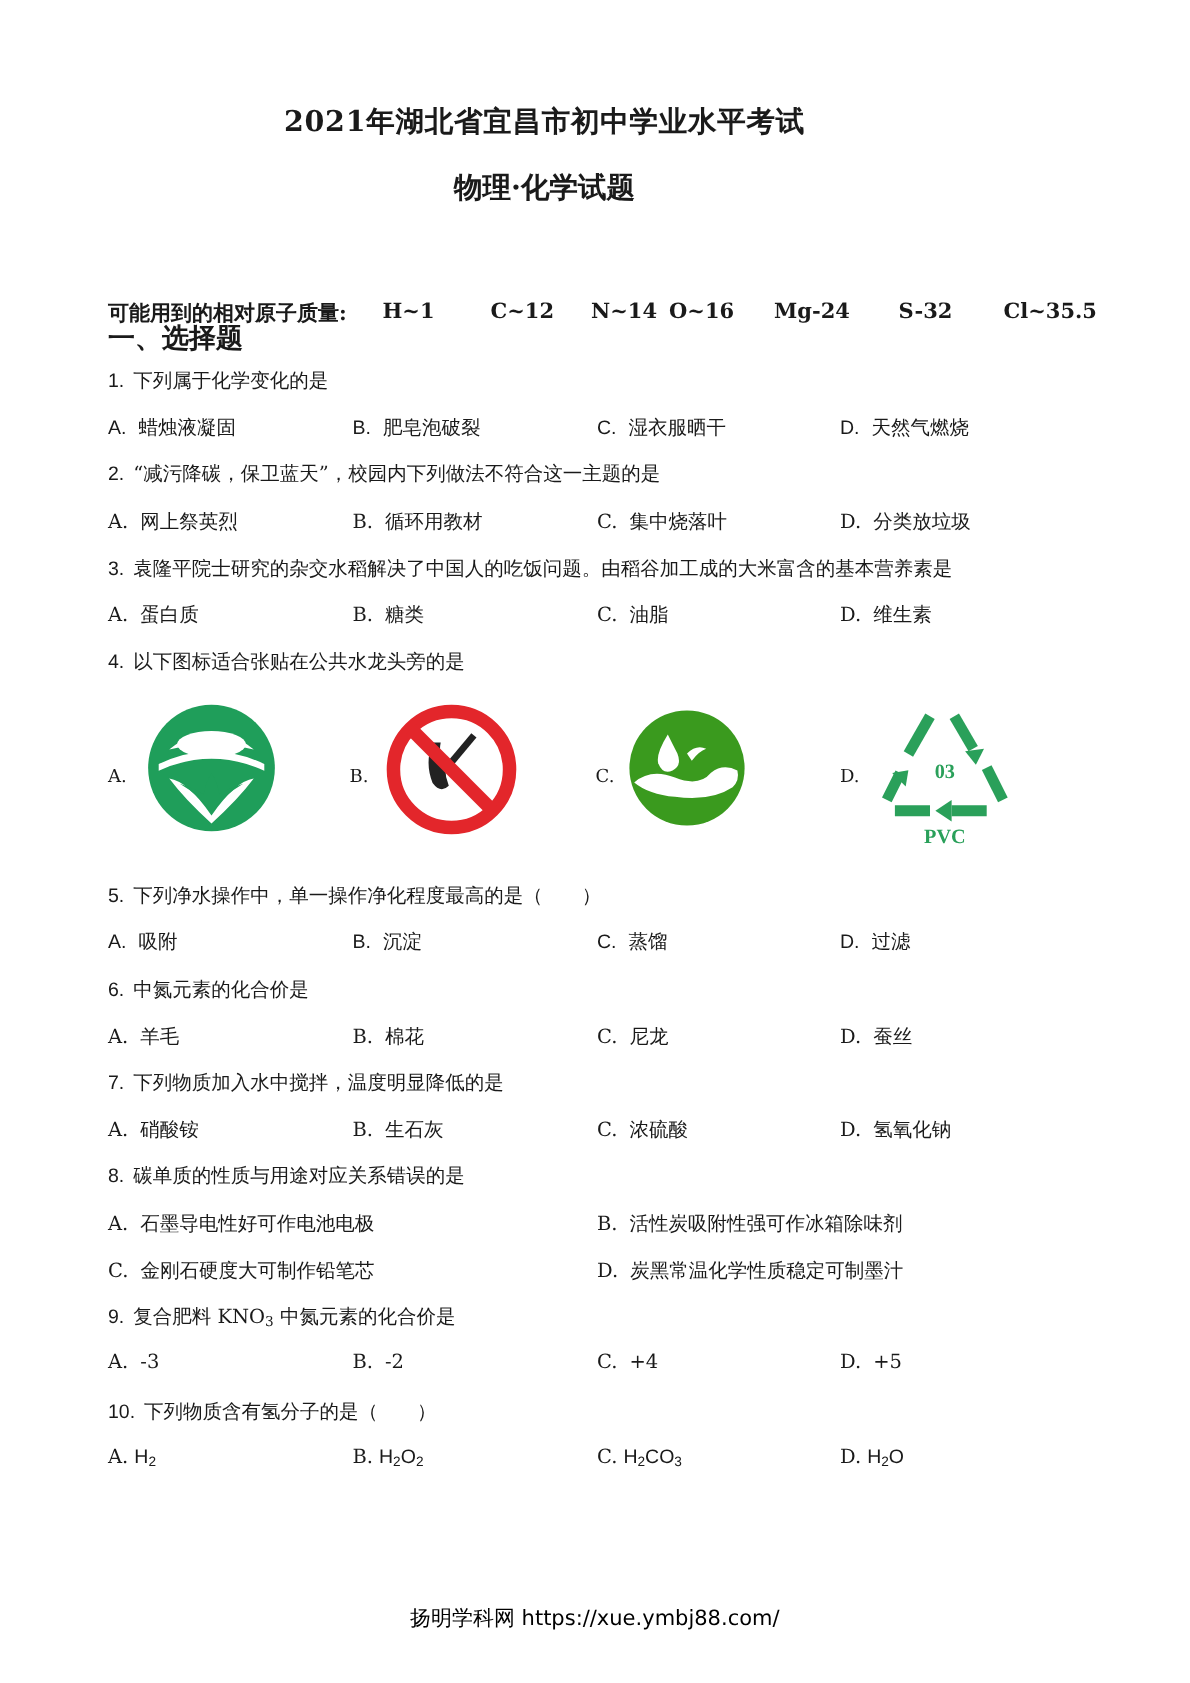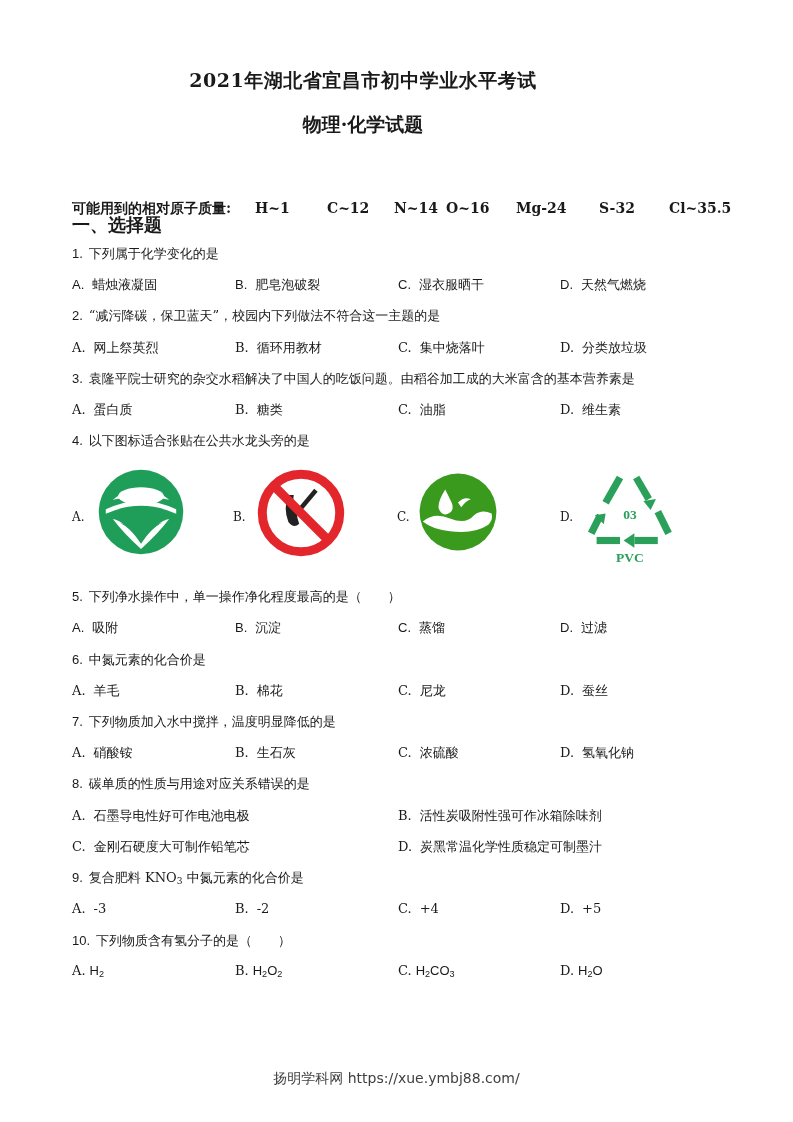--- a/index.html
+++ b/index.html
@@ -19,21 +19,21 @@
   .opts { position:absolute; left:72px; width:660px; height:20px; font-size:13px; white-space:nowrap; }
   .opt { position:absolute; top:0; }
   .opt .lbl { margin-right:8px; }
   .opt .lbl.sans { font-family:"Liberation Sans","DejaVu Sans",sans-serif; }
   .o0 { left:0; } .o1 { left:163px; } .o2 { left:326px; } .o3 { left:488px; }
   .h0 { left:0; } .h1 { left:326px; }
   .icon-row { position:absolute; left:72px; top:468px; width:640px; height:100px; }
   .icon-lbl { position:absolute; top:42px; font-size:12px; }
   .icon { position:absolute; top:0; }
   .footer { position:absolute; left:0; top:1070px; width:793px; text-align:center;
-            font-family:"DejaVu Sans","Liberation Sans",sans-serif; font-size:14px; color:#404040; }
+            font-family:"DejaVu Sans","Liberation Sans",sans-serif; font-size:14px; color:#000000; }
   sub { font-size:70%; vertical-align:-2px; }
   .formula { font-family:Liberation Sans, sans-serif; }
 </style>
 </head>
 <body>
 
 <div class="page">
 
   <div class="title t1">2021年湖北省宜昌市初中学业水平考试</div>
   <div class="title t2">物理·化学试题</div>

